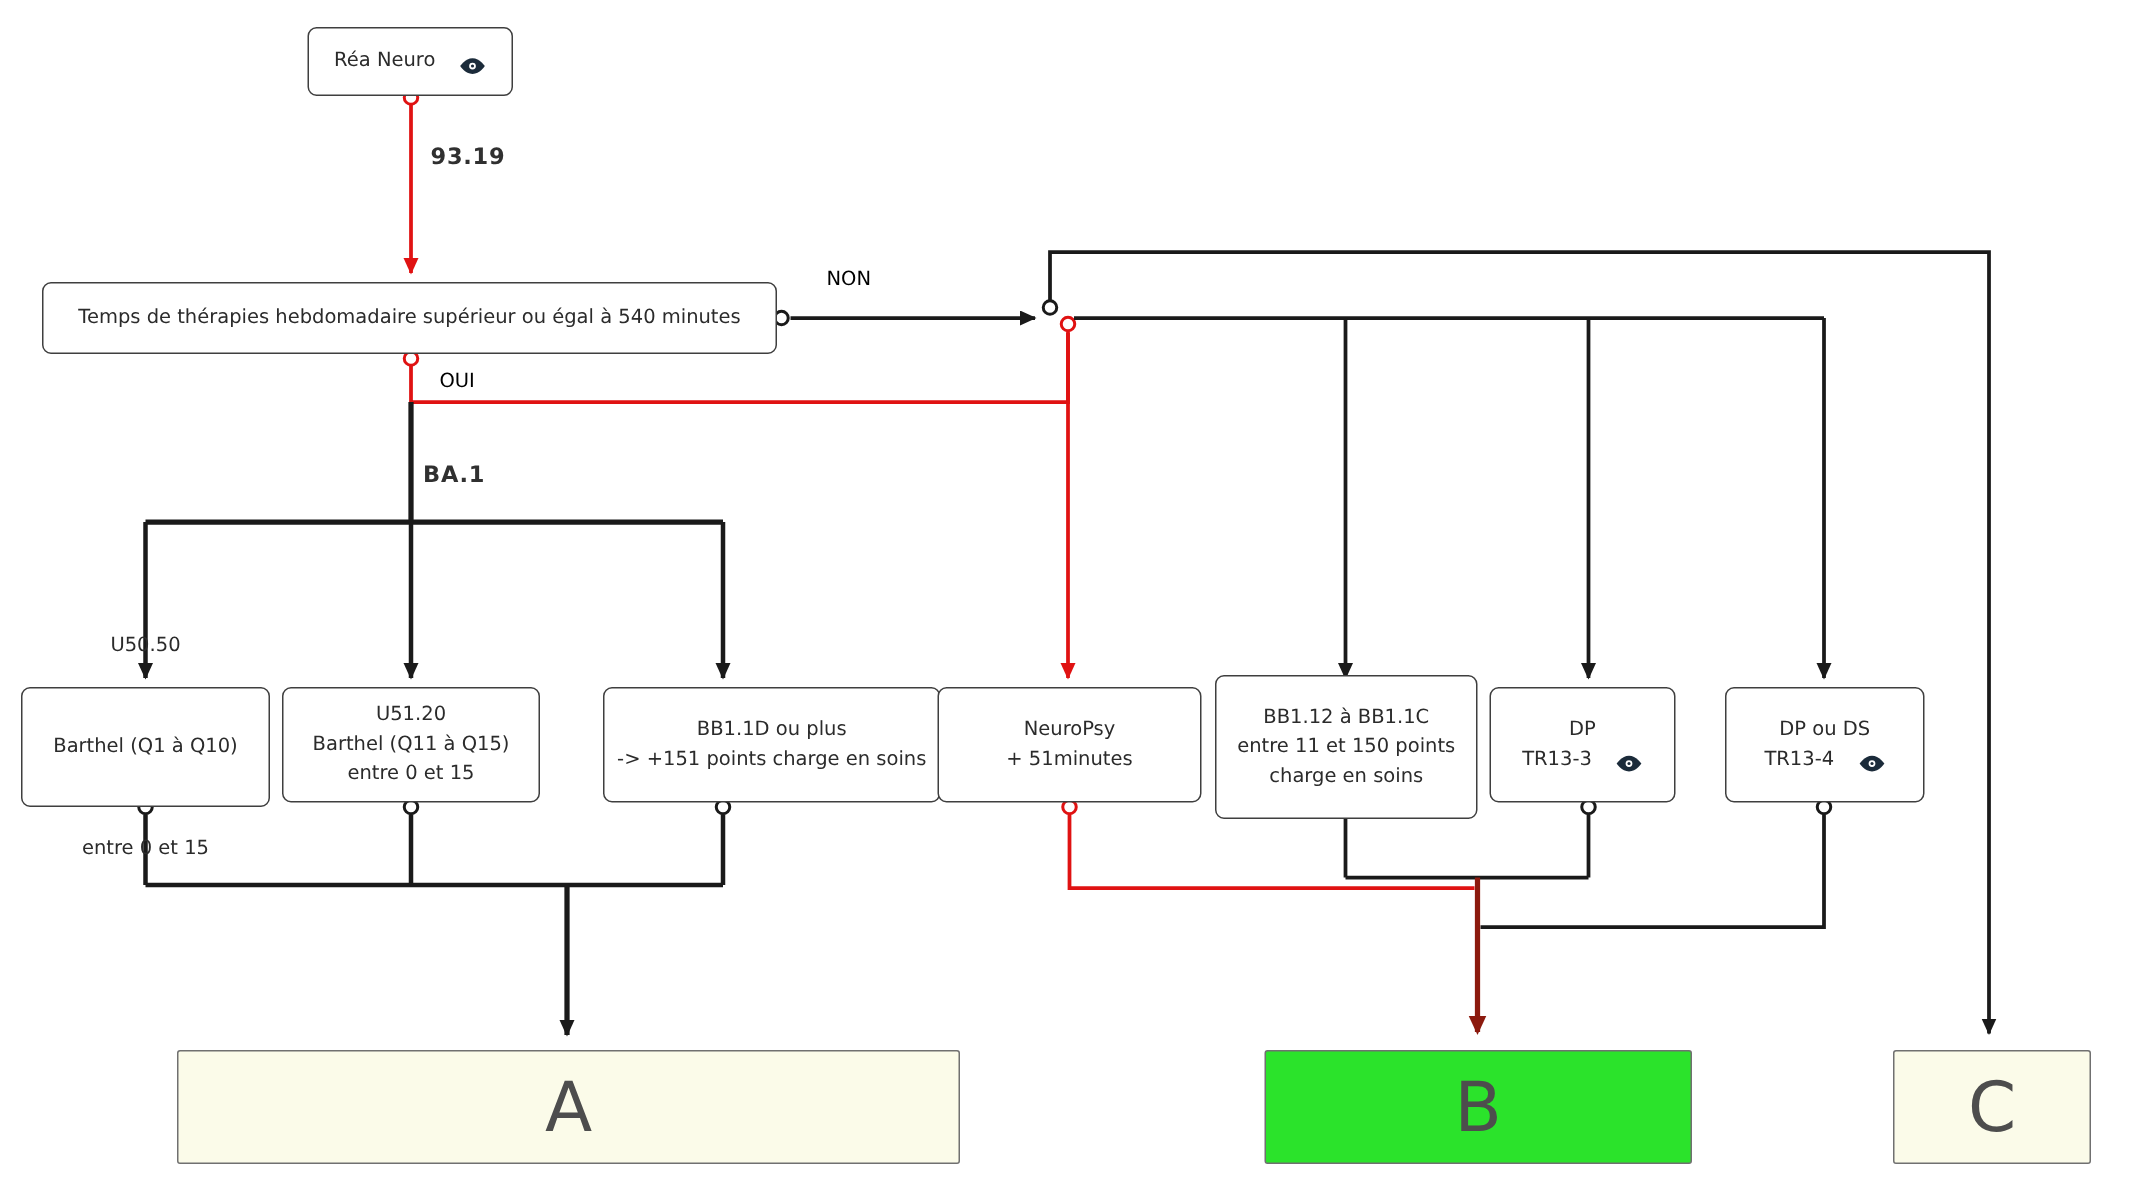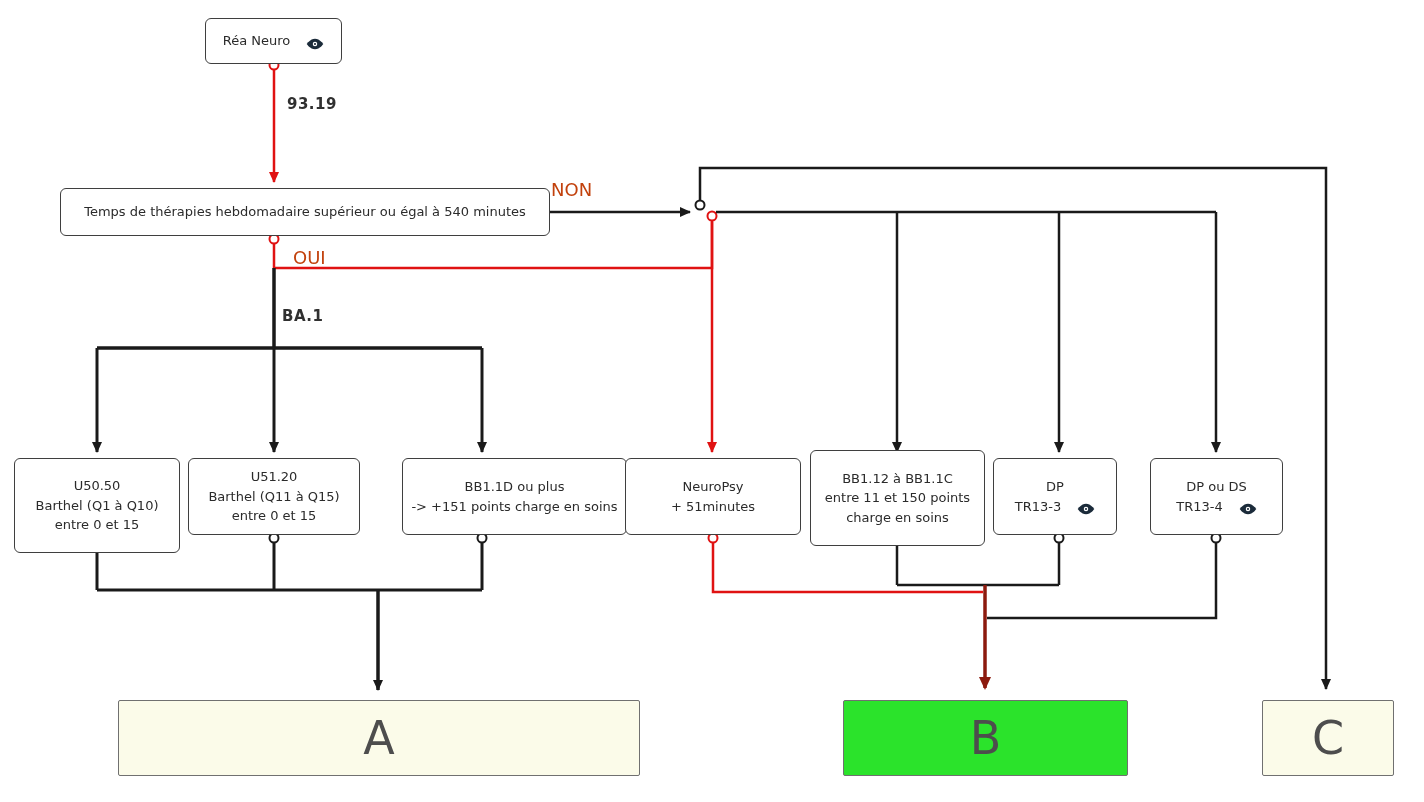--- a/index.html
+++ b/index.html
@@ -26,21 +26,21 @@
   .result {
     position:absolute; z-index:2;
     border:1px solid #707070;
     border-radius:2px;
     display:flex; align-items:center; justify-content:center;
     font-size:46px; color:#4d4d4d;
     background:#fbfbe9;
   }
   .edge-label {
     position:absolute; z-index:3;
-    font-size:18px; color:#c2410c; white-space:nowrap;
+    font-size:13px; color:#000000; white-space:nowrap;
   }
   .edge-label.code { font-weight:bold; font-size:15px; color:#303030; letter-spacing:0.5px;text-align:center; }
   .eye { display:inline-flex; margin-top:6px; }
   .eye svg { display:block; }
 </style>
 </head>
 <body>
 
 <div class="canvas">
 
@@ -138,25 +138,25 @@
       <span class="eye">
         <svg width="18" height="12" viewBox="0 0 24 16">
           <path d="M12 1 C5.5 1 1 8 1 8 C1 8 5.5 15 12 15 C18.5 15 23 8 23 8 C23 8 18.5 1 12 1 Z" fill="#1b2b3a"></path>
           <circle cx="12" cy="8" r="3" fill="#ffffff"></circle>
           <circle cx="12" cy="8" r="1.4" fill="#1b2b3a"></circle>
         </svg>
       </span>
     </div>
   </div>
 
-  <div class="node" style="left:28px; top:188px; width:490px; height:48px;margin-left:32px;">
+  <div class="node" style="left:28px; top:188px; width:490px; height:48px;">
     <span>Temps de thérapies hebdomadaire supérieur ou égal à 540 minutes</span>
   </div>
 
-  <div class="node" style="left:14px; top:458px; width:166px; height:95px;">
+  <div class="node" style="left:14px; top:458px; width:166px; height:80px;gap:48px;">
     <div>U50.50</div>
     <div>Barthel (Q1 à Q10)</div>
     <div>entre 0 et 15</div>
   </div>
 
   <div class="node" style="left:188px; top:458px; width:172px; height:77px;">
     <div>U51.20</div>
     <div>Barthel (Q11 à Q15)</div>
     <div>entre 0 et 15</div>
   </div>

